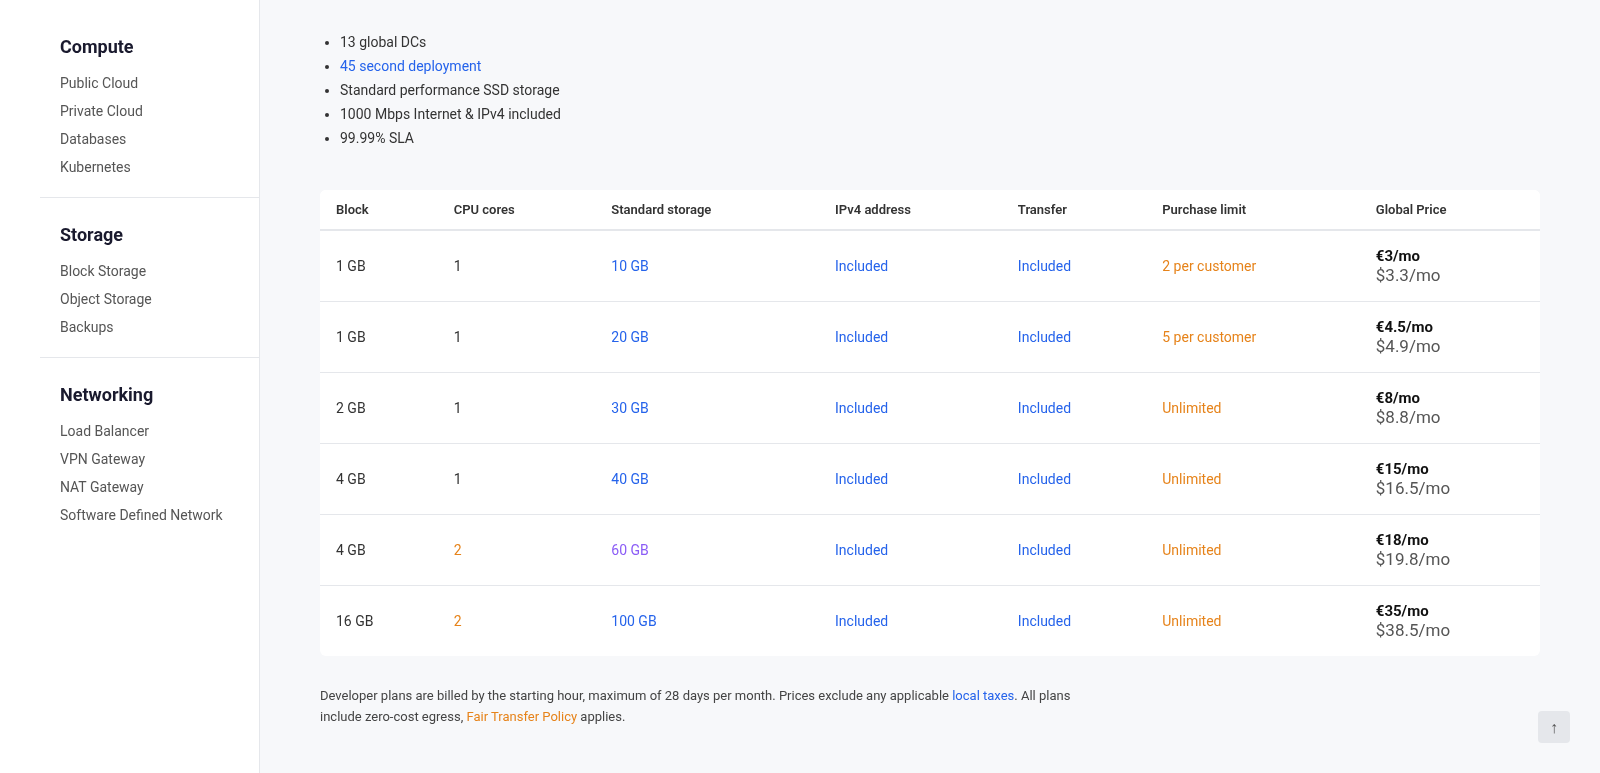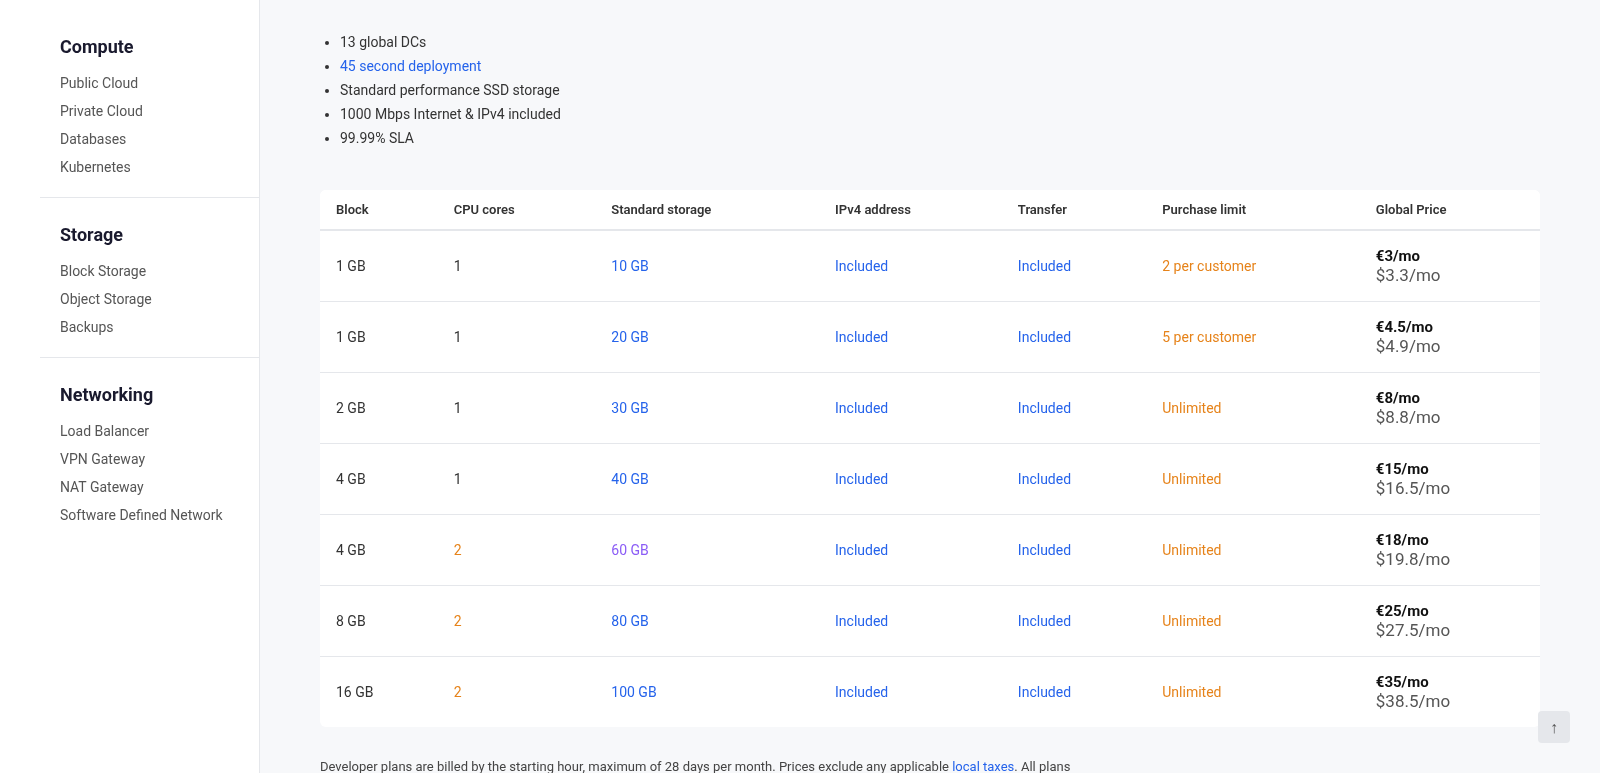--- a/index.html
+++ b/index.html
@@ -223,32 +223,20 @@
     <td style="color:#8b5cf6">60 GB</td>
     <td style="color:#2563eb">Included</td>
     <td style="color:#2563eb">Included</td>
     <td style="color:#e6831a">Unlimited</td>
     <td>
       <div class="price-main">€18/mo</div>
       <div class="price-sub">$19.8/mo</div>
     </td>
   </tr>
           <tr>
-    <td>8 GB</td>
-    <td style="color:#e6831a">2</td>
-    <td style="color:#2563eb">80 GB</td>
-    <td style="color:#2563eb">Included</td>
-    <td style="color:#2563eb">Included</td>
-    <td style="color:#e6831a">Unlimited</td>
-    <td>
-      <div class="price-main">€25/mo</div>
-      <div class="price-sub">$27.5/mo</div>
-    </td>
-  </tr>
-          <tr>
     <td>16 GB</td>
     <td style="color:#e6831a">2</td>
     <td style="color:#2563eb">100 GB</td>
     <td style="color:#2563eb">Included</td>
     <td style="color:#2563eb">Included</td>
     <td style="color:#e6831a">Unlimited</td>
     <td>
       <div class="price-main">€35/mo</div>
       <div class="price-sub">$38.5/mo</div>
     </td>

